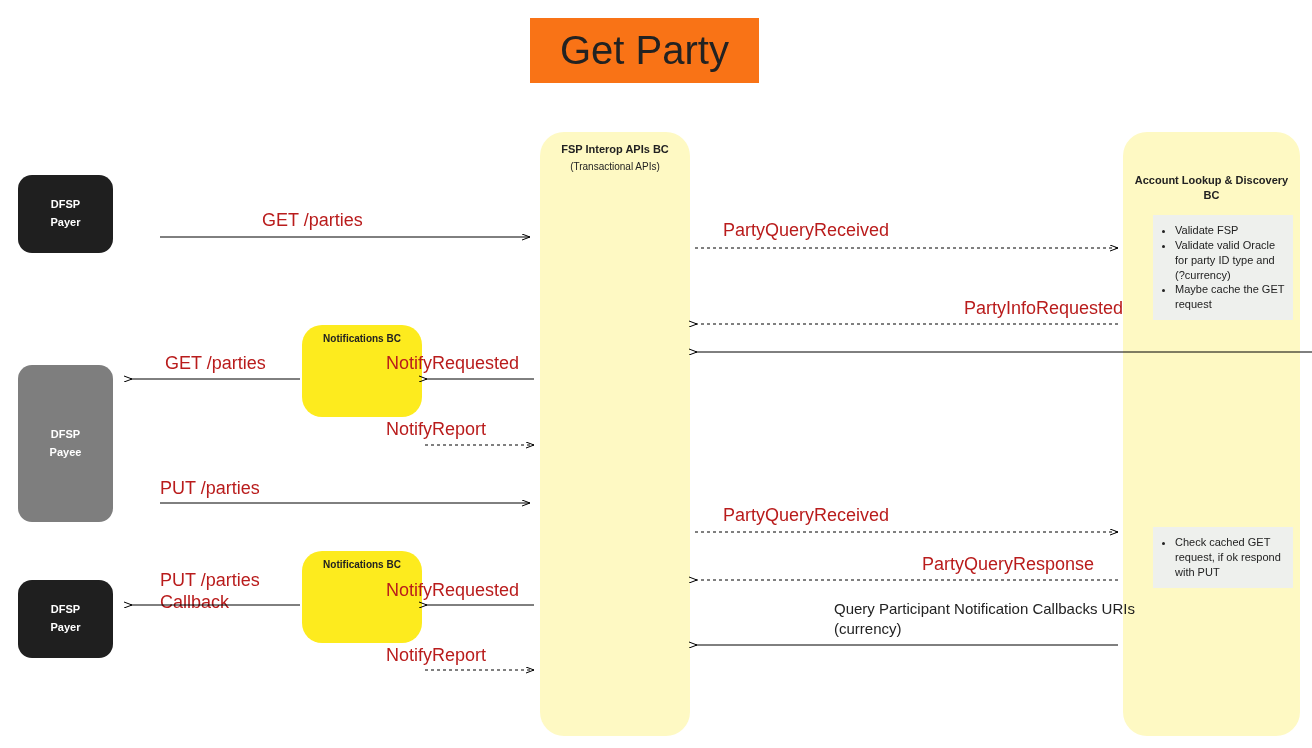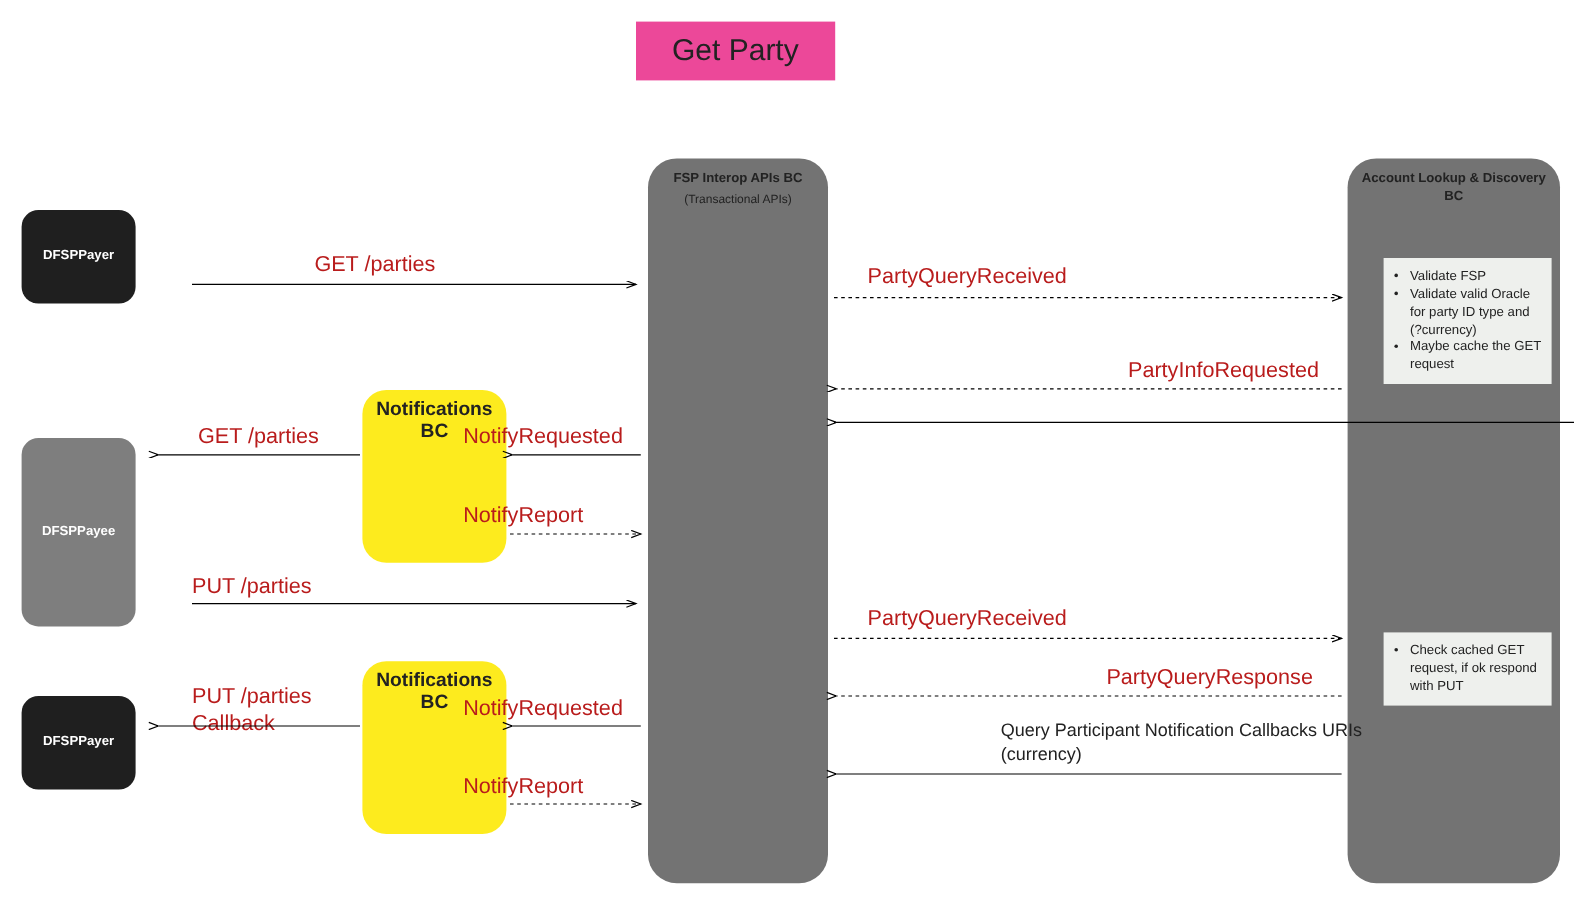--- a/index.html
+++ b/index.html
@@ -11,65 +11,65 @@
     font-family: "Segoe UI", "Helvetica Neue", Arial, sans-serif;
     color: #222;
   }
   .stage {
     position: relative;
     width: 1312px;
     height: 748px;
   }
   .title-box {
     position: absolute;
-    background: #ec4899;
+    background: #f97316;
     padding: 10px 30px;
-    font-size: 25px;
+    font-size: 40px;
     color: #222;
   }
   .dfsp-box {
     position: absolute;
     width: 95px;
     height: 78px;
     border-radius: 14px;
     display: flex;
-    flex-direction: row;
+    flex-direction: column;
     justify-content: center;
     align-items: center;
     font-size: 11px;
     font-weight: 600;
     color: #fff;
     line-height: 1.6;
   }
   .dfsp-dark { background: #1f1f1f; }
   .dfsp-grey { background: #7e7e7e; }
   .col-yellow {
     position: absolute;
-    background: #737373;
+    background: #fef9c3;
     border-radius: 24px;
   }
   .col-header {
     font-size: 11px;
     font-weight: 600;
     text-align: center;
     padding-top: 10px;
     line-height: 1.4;
   }
   .col-subheader {
     font-size: 10px;
     text-align: center;
     margin-top: 4px;
   }
   .notif-box {
     position: absolute;
     background: #fdeb1e;
     border-radius: 20px;
     width: 120px;
-    height: 144px;
-    font-size: 16px;
+    height: 92px;
+    font-size: 10px;
     font-weight: 600;
     text-align: center;
     padding-top: 8px;
     box-sizing: border-box;
   }
   .note-box {
     position: absolute;
     background: #eef0ed;
     font-size: 11px;
     padding: 8px 8px 8px 6px;
@@ -120,21 +120,21 @@
     <span>DFSP</span>
     <span>Payer</span>
   </div>
 
   <div class="col-yellow" style="left:540px; top:132px; width:150px; height:604px;">
     <div class="col-header">FSP Interop APIs BC</div>
     <div class="col-subheader">(Transactional APIs)</div>
   </div>
 
   <div class="col-yellow" style="left:1123px; top:132px; width:177px; height:604px;">
-    <div class="col-header" style="padding-left:8px; padding-right:8px;">Account Lookup &amp; Discovery BC</div>
+    <div class="col-header" style="padding-left:8px; padding-right:8px;margin-top:31px;">Account Lookup &amp; Discovery BC</div>
   </div>
 
   <div class="notif-box" style="left:302px; top:325px;">
     <span>Notifications BC</span>
   </div>
 
   <div class="notif-box" style="left:302px; top:551px;">
     <span>Notifications BC</span>
   </div>
 
@@ -146,21 +146,21 @@
   <div class="note-box" style="left:1153px; top:215px; width:140px;">
     <ul>
       <li>Validate FSP</li>
       <li>Validate valid Oracle for party ID type and (?currency)</li>
       <li>Maybe cache the GET request</li>
     </ul>
   </div>
 
   <div class="label" style="left:262px; top:210px;">GET /parties</div>
   <div class="label" style="left:723px; top:220px;">PartyQueryReceived</div>
-  <div class="label" style="left:940px; top:298px;">PartyInfoRequested</div>
+  <div class="label" style="left:964px; top:298px;">PartyInfoRequested</div>
 
   <div class="label" style="left:165px; top:353px;">GET /parties</div>
   <div class="label" style="left:386px; top:353px;">NotifyRequested</div>
   <div class="label" style="left:386px; top:419px;">NotifyReport</div>
   <div class="label" style="left:160px; top:478px;">PUT /parties</div>
   <div class="label" style="left:723px; top:505px;">PartyQueryReceived</div>
   <div class="label" style="left:922px; top:554px;">PartyQueryResponse</div>
 
   <div class="label" style="left:160px; top:570px;">PUT /parties</div>
   <div class="label" style="left:160px; top:592px;">Callback</div>

